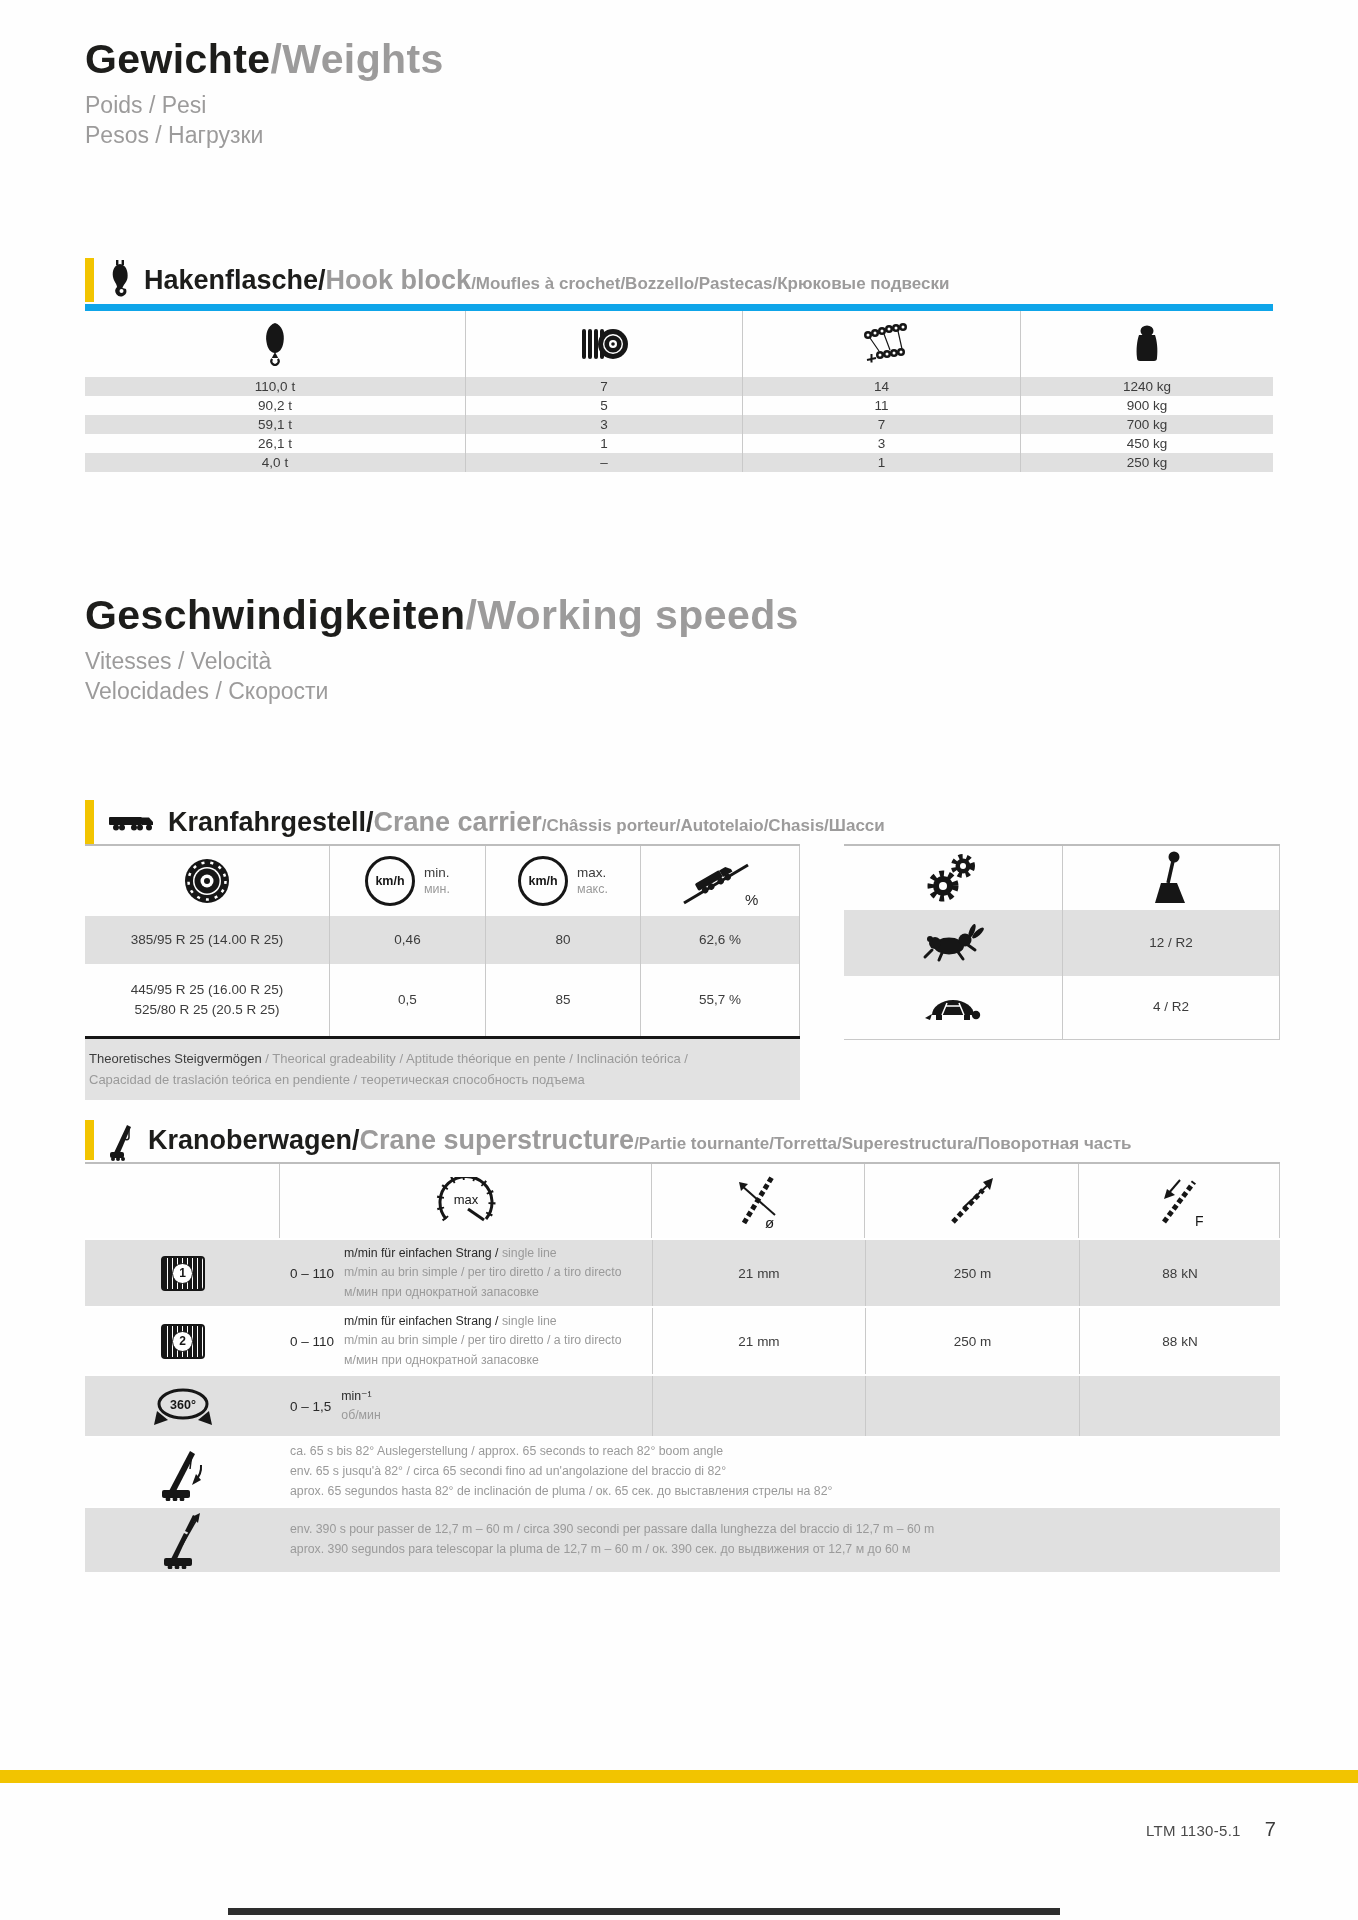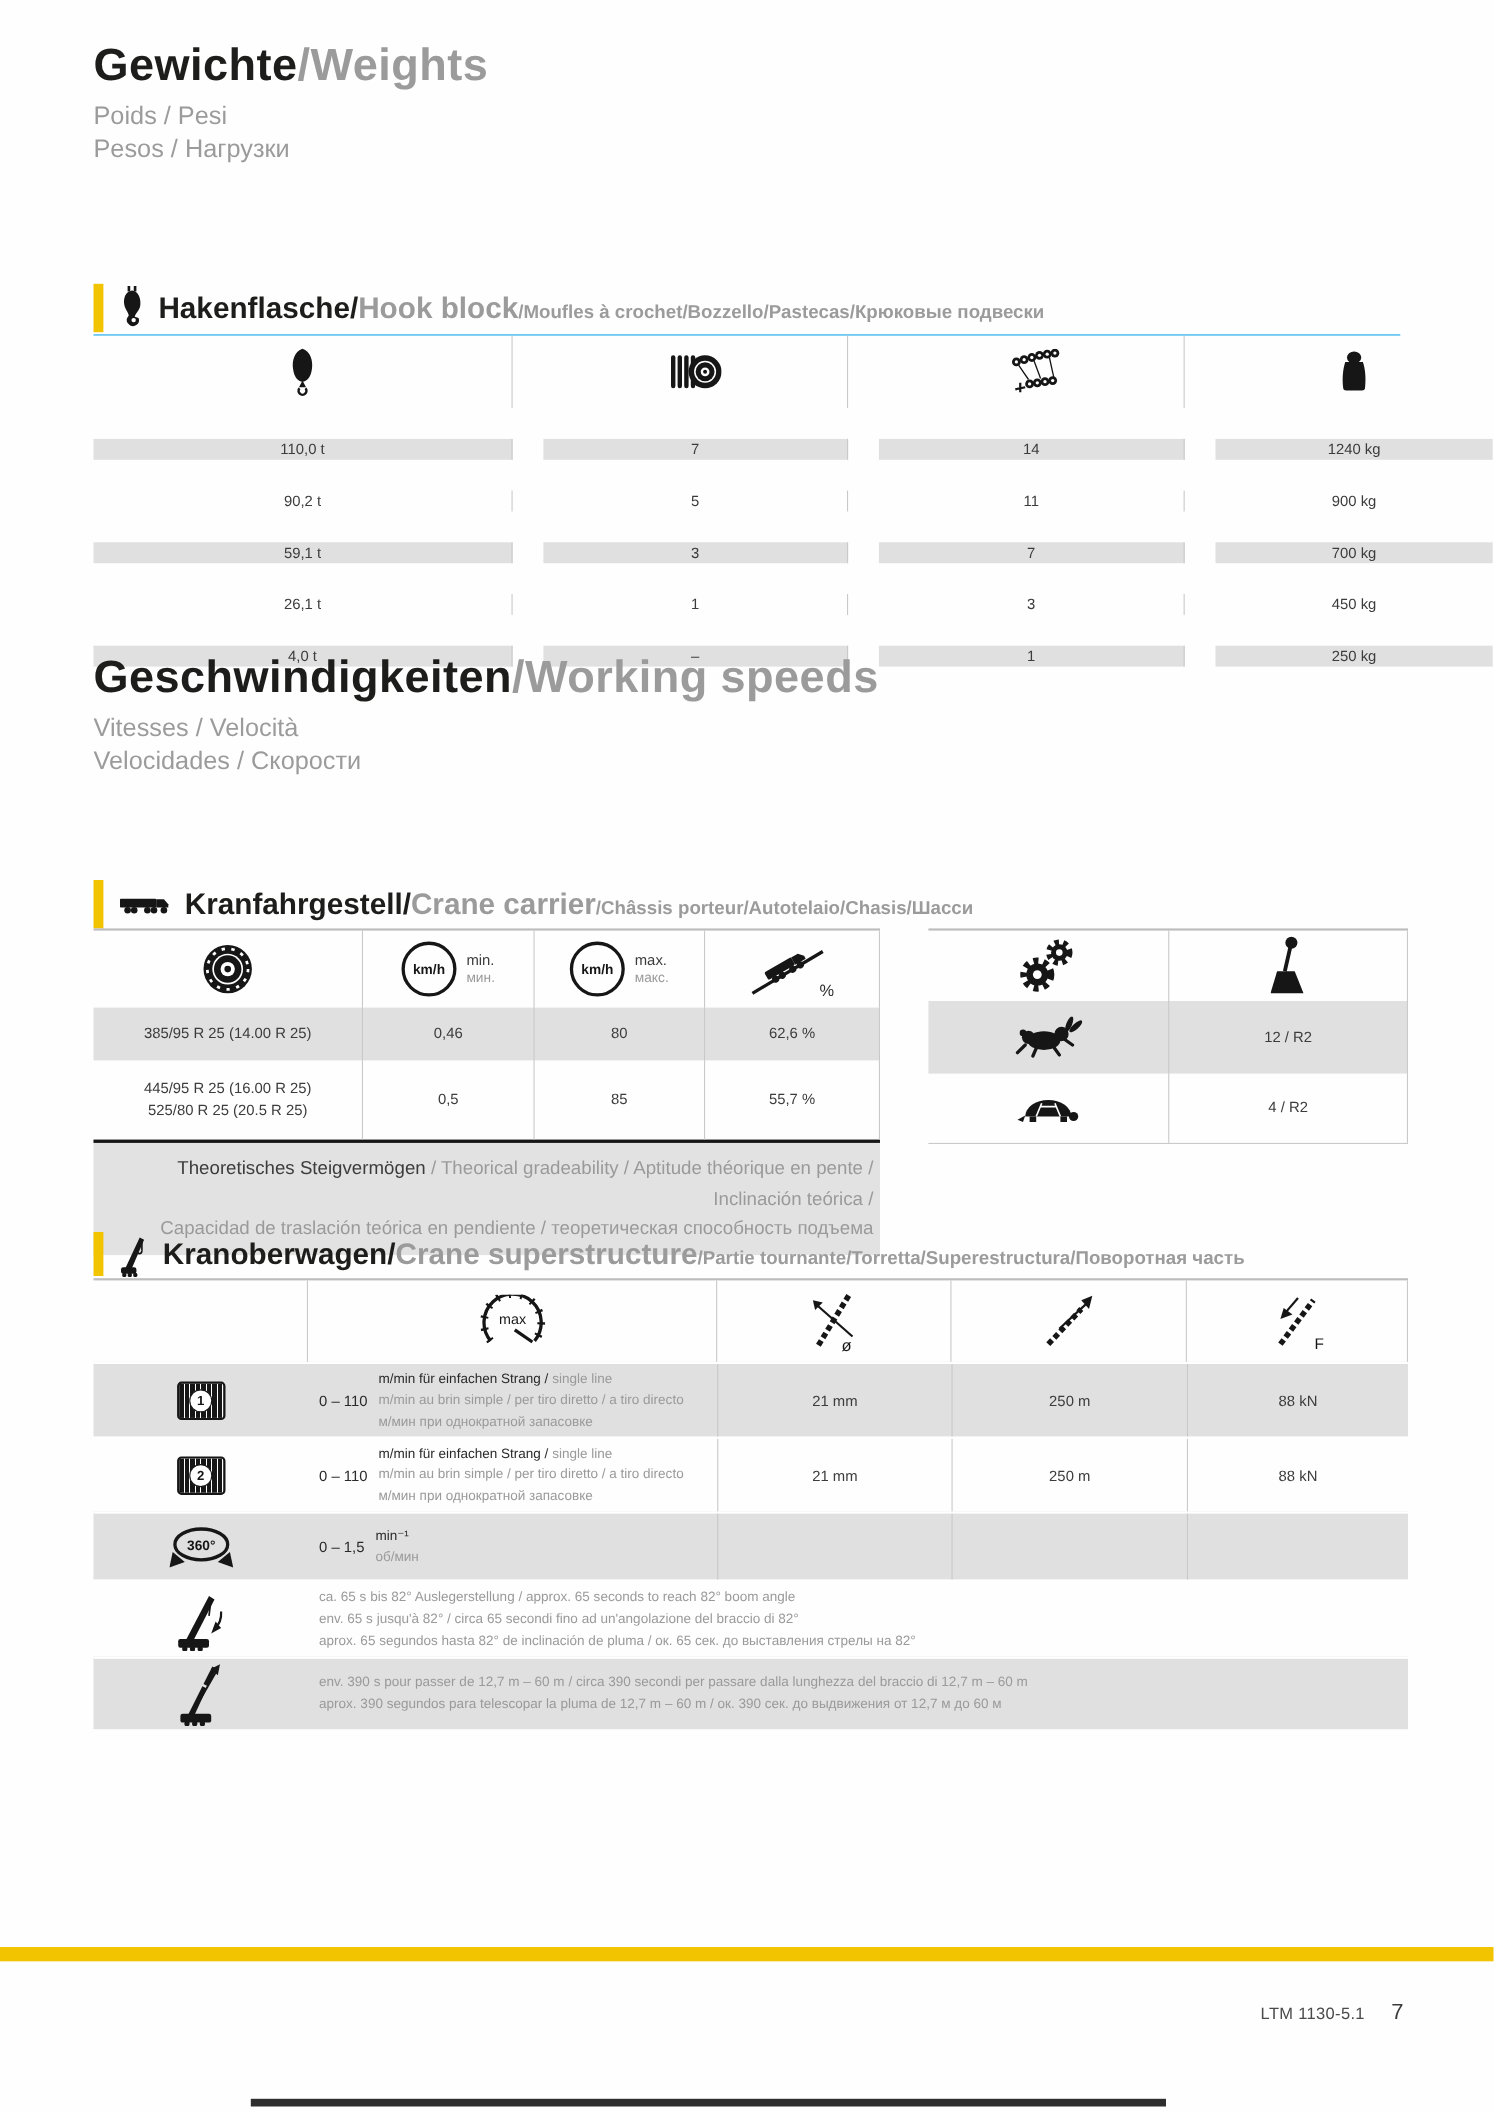--- a/index.html
+++ b/index.html
@@ -13,37 +13,37 @@
   .subtitle.first{margin-top:9px;}
   
   .section-head{display:flex;align-items:center;height:44px;}
   .ybar{width:9px;background:#f2c400;align-self:stretch;margin-right:15px;}
   .sh-icon{margin-right:13px;display:flex;align-items:center;}
   .sh-line{white-space:nowrap;}
   .sh-b{font-size:27px;font-weight:700;color:#1d1d1b;}
   .sh-g{font-size:27px;font-weight:700;color:#9c9b9b;}
   .sh-s{font-size:17px;font-weight:700;color:#9c9b9b;}
   
-  .hook-table{margin-top:2px;width:1188px;border-top:1px solid #0ea5e9;
-              display:grid;grid-template-columns:381px 277px 278px 252px;gap:28px;}
+  .hook-table{margin-top:2px;width:1188px;border-top:7px solid #0ea5e9;
+              display:grid;grid-template-columns:381px 277px 278px 252px;}
   .ht-h{height:66px;display:flex;align-items:center;justify-content:center;border-right:1px solid #c9c9c9;}
   .ht-c{height:19px;line-height:19px;font-size:13.5px;text-align:center;color:#3c3c3c;border-right:1px solid #c9c9c9;}
   .nr{border-right:none;}
   .bg-g{background:#e0e0e0;}
   
   .carrier-body{position:relative;height:250px;}
   .ctable{position:absolute;left:0;top:0;width:715px;border-top:2px solid #bdbdbd;}
   .ct-grid{display:grid;grid-template-columns:245px 156px 155px 159px;}
   .ct-head{height:70px;}
   .ct-cell{display:flex;align-items:center;justify-content:center;border-right:1px solid #c9c9c9;
            font-size:13.5px;color:#3c3c3c;text-align:center;line-height:1.5;}
   .ct-r1{height:48px;}
   .ct-r2{height:72px;}
   .ct-foot{background:#e2e2e2;border-top:3px solid #161616;padding:9px 6px 10px 4px;
-           font-size:17px;color:#9a9a9a;line-height:1.62;text-align:right;}
+           font-size:13px;color:#9a9a9a;line-height:1.62;}
   .ct-foot .lead{color:#3c3c3c;}
   .kmh-wrap{display:flex;align-items:center;gap:9px;}
   .kmh-circle{width:44px;height:44px;border:3.5px solid #161616;border-radius:50%;
               display:flex;align-items:center;justify-content:center;font-size:12.5px;font-weight:700;color:#161616;}
   .kmh-lbls{display:flex;flex-direction:column;align-items:flex-start;line-height:1.25;}
   .kmh-l1{font-size:13.5px;color:#3c3c3c;}
   .kmh-l2{font-size:12.5px;color:#9a9a9a;text-align:right;}
   .gtable{position:absolute;left:759px;top:0;width:436px;border-top:2px solid #bdbdbd;border-bottom:1px solid #c9c9c9;}
   .gt-grid{display:grid;grid-template-columns:219px 217px;}
   .gt-head{height:64px;}

